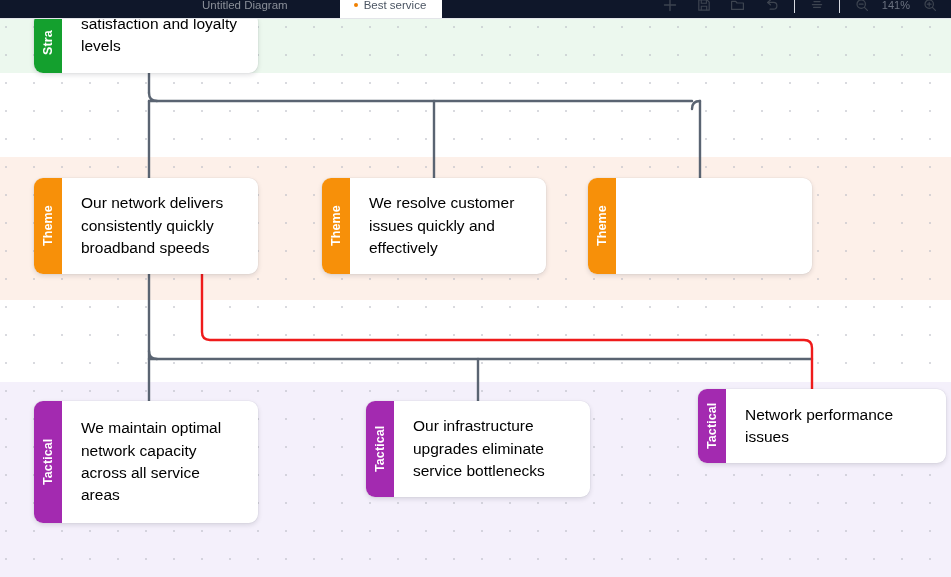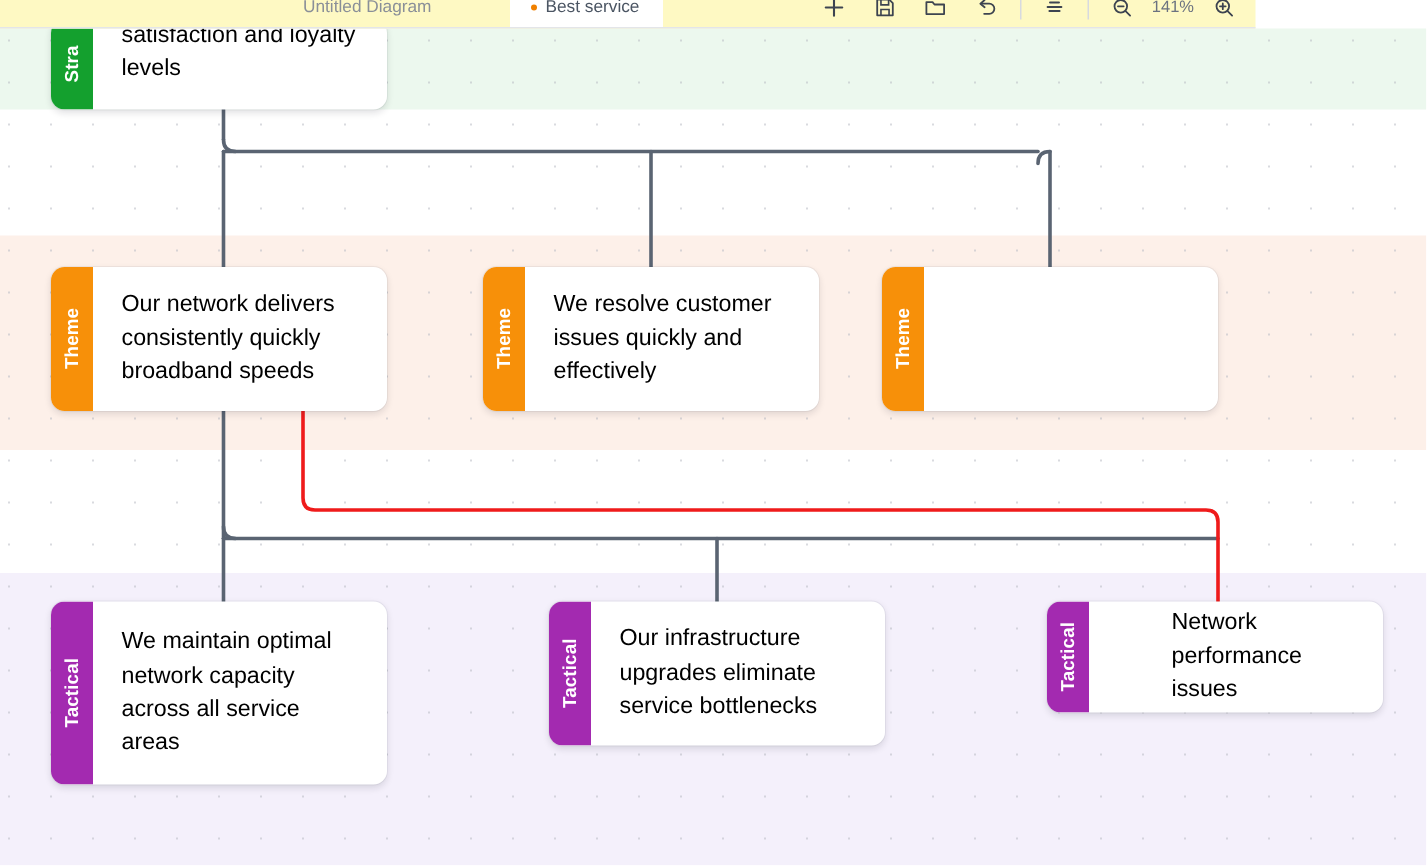--- a/index.html
+++ b/index.html
@@ -16,23 +16,23 @@
     position: relative;
     width: 951px;
     height: 577px;
     overflow: hidden;
   }
 
   
   .topbar {
     position: absolute;
     left: 0; top: 0;
-    width: 837px;
+    width: 951px;
     height: 19px;
-    background: #fef9c3;
+    background: #0f172a;
     border-bottom: 1px solid #e3e5e9;
     z-index: 40;
     overflow: hidden;
   }
 
   .tabstrip {
     position: absolute;
     left: 0; top: -9px;
     height: 28px;
     display: flex;
@@ -172,21 +172,21 @@
     align-items: center;
   }
 
   
   #node-strategic { left: 34px;  top: -6px;  width: 224px; height: 60px; }
   #node-theme-1   { left: 34px;  top: 159px; width: 224px; height: 96px; }
   #node-theme-2   { left: 322px; top: 159px; width: 224px; height: 96px; }
   #node-theme-3   { left: 588px; top: 159px; width: 224px; height: 96px; }
   #node-tac-1     { left: 34px;  top: 382px; width: 224px; height: 122px; }
   #node-tac-2     { left: 366px; top: 382px; width: 224px; height: 96px; }
-  #node-tac-3     { left: 698px; top: 382px; width: 224px; height: 74px; gap: 36px; }
+  #node-tac-3     { left: 698px; top: 370px; width: 248px; height: 74px; }
 
   #node-strategic .node-body { align-items: flex-start; padding-top: 0; }
 </style>
 </head>
 <body>
 
 <div id="app">
 
   <div class="topbar">
 

